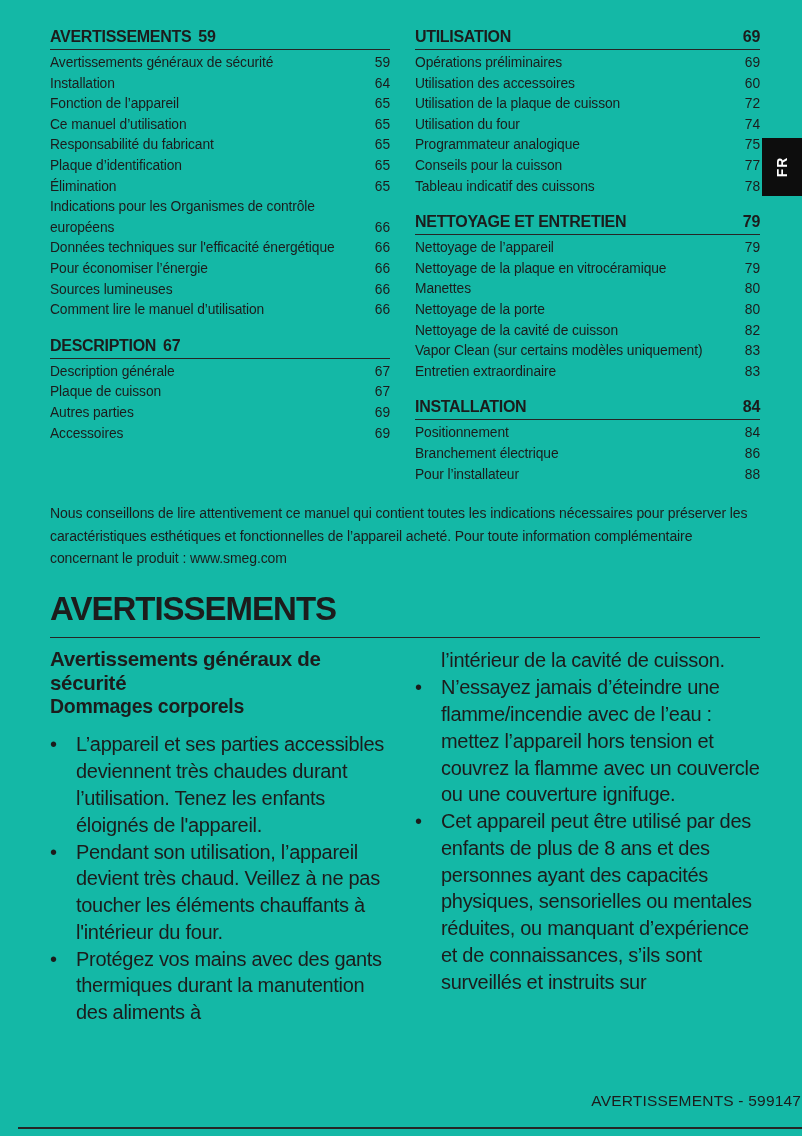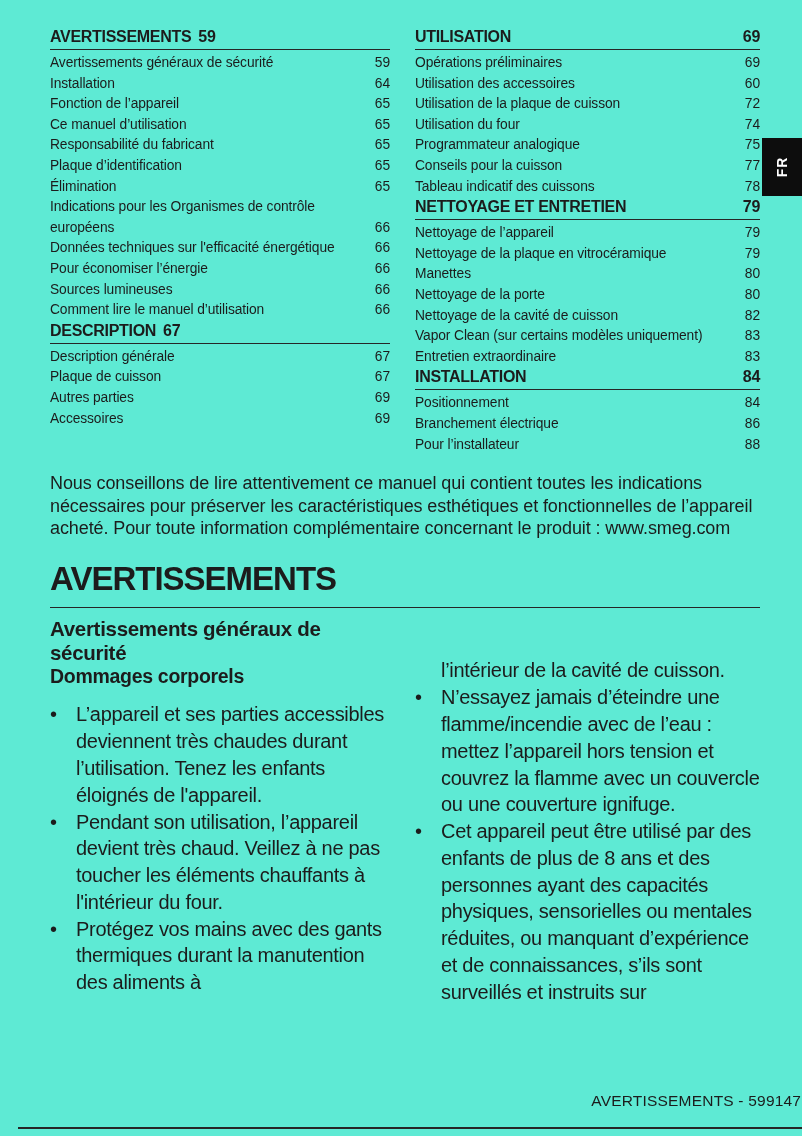--- a/index.html
+++ b/index.html
@@ -1,70 +1,70 @@
 <!DOCTYPE html>
 <html><head>
 <meta charset="utf-8">
 <style>
   html, body { margin:0; padding:0; background:#e8e8e8; }
   .page {
     position: relative;
     width: 802px;
     height: 1136px;
     margin: 0 auto;
-    background: #5eead4;
+    background: #14b8a6;
     overflow: hidden;
     color: #1c1c1c;
     font-family: "Liberation Sans", sans-serif;
   }
   .content { position:absolute; left:50px; right:42px; top:28px; }
 
   
   .toc { display:flex; gap:25px; }
   .toc-col { flex:0 0 340px; width:340px; }
   .toc-col.right { flex:0 0 345px; width:345px; }
-  .toc-section + .toc-section { margin-top:1px; }
+  .toc-section + .toc-section { margin-top:16px; }
   .toc-heading {
     display:flex; align-items:baseline;
     font-weight:700; font-size:16px; letter-spacing:-0.3px;
     border-bottom:1.6px solid #262626;
     padding-bottom:3px; margin-bottom:3px;gap:44px;
   }
   .toc-heading.inline { justify-content:flex-start; gap:7px; }
   .toc-heading.spread { justify-content:space-between; }
   .toc-entry {
     display:flex; justify-content:space-between; align-items:flex-end;
     font-size:13.8px; line-height:20.6px; letter-spacing:-0.1px;
   }
   .toc-entry .lbl { max-width: calc(100% - 28px); }
   .toc-entry .pg { white-space:nowrap; }
 
   
   .intro {
     margin-top:17px;
-    font-size:18px; line-height:22.4px; letter-spacing:-0.1px;
+    font-size:14px; line-height:22.4px; letter-spacing:-0.1px;
   }
 
   
   .h1 {
     margin-top:21px;
     font-size:33px; font-weight:700; letter-spacing:-1px;
     border-bottom:1.6px solid #262626;
     padding-bottom:9px;
   }
   .cols { display:flex; gap:25px; margin-top:9px; }
   .col-l { flex:0 0 340px; width:340px; }
   .col-r { flex:0 0 345px; width:345px; }
   .h2 { font-size:20.5px; font-weight:700; line-height:24px; letter-spacing:-0.3px; }
   .h3 { font-size:19.5px; font-weight:700; letter-spacing:-0.3px; }
   .bullets { margin-top:13px; }
   .bullet { display:flex; font-size:20px; line-height:26.8px; letter-spacing:-0.3px; }
   .bullet .marker { flex:0 0 26px; width:26px; }
   .bullet .txt { flex:1; }
-  .continuation { padding-left:26px; font-size:20px; line-height:26.8px; letter-spacing:-0.3px;margin-top:40px; }
+  .continuation { padding-left:26px; font-size:20px; line-height:26.8px; letter-spacing:-0.3px; }
 
   
   .lang-tab {
     position:absolute; right:0; top:138px;
     width:40px; height:58px; background:#0d0d0d;
     display:flex; align-items:center; justify-content:center;
   }
   .lang-tab span {
     color:#ffffff; font-size:14px; font-weight:600; letter-spacing:1px;
     transform:rotate(-90deg);

